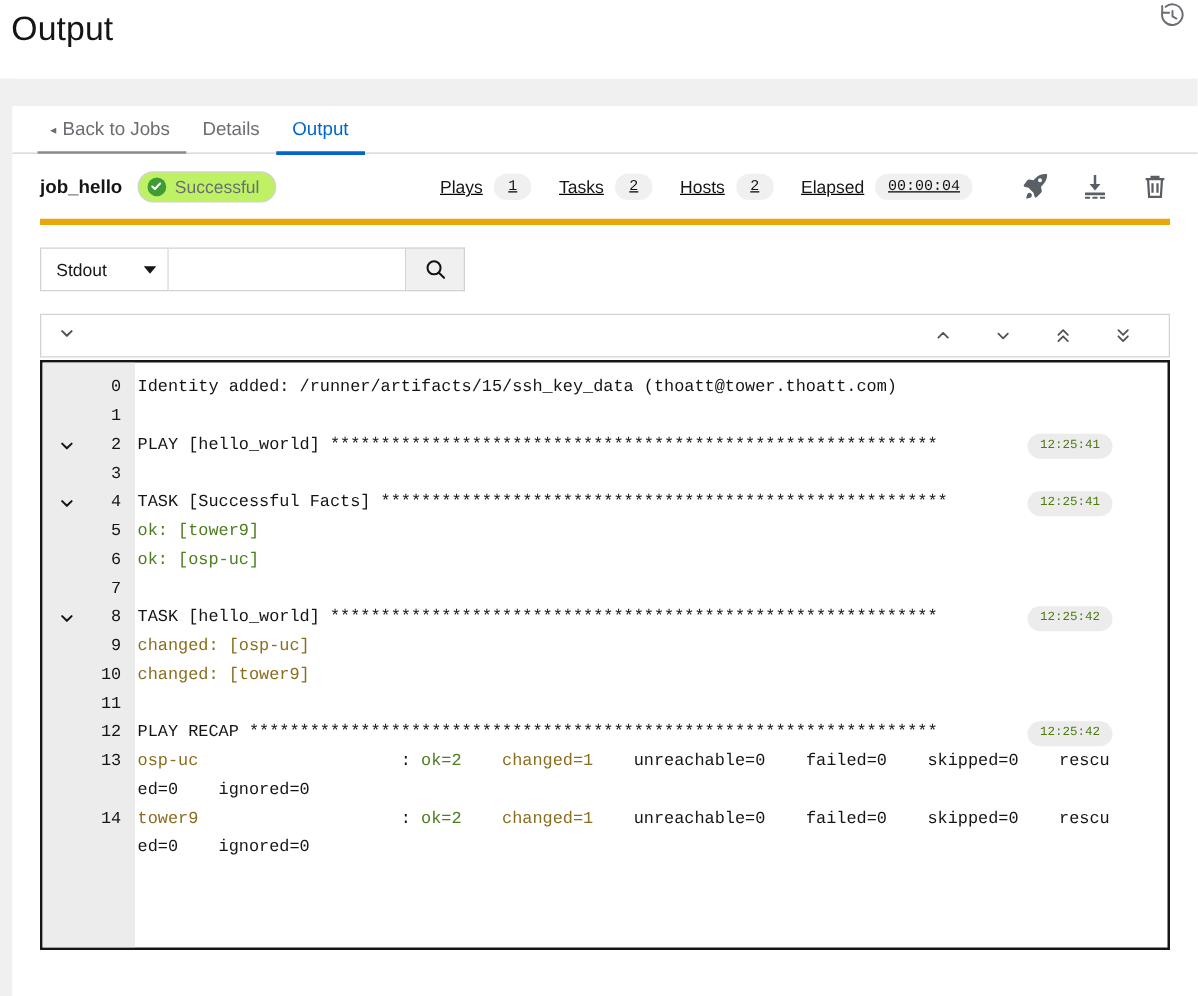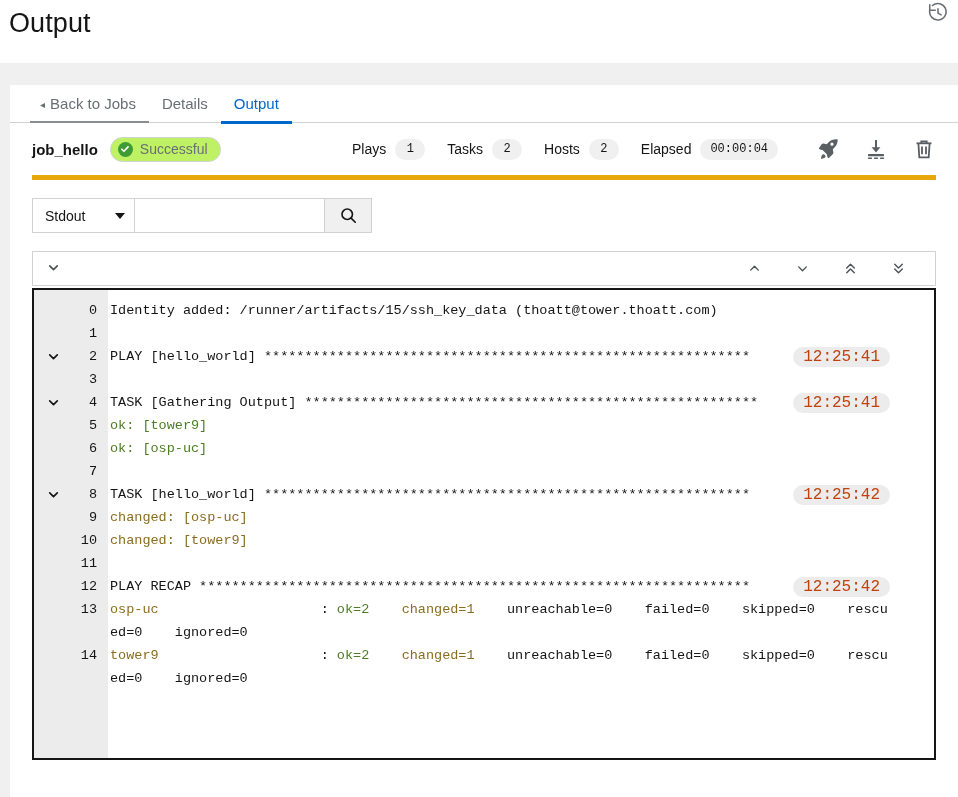--- a/index.html
+++ b/index.html
@@ -111,21 +111,21 @@
     background: #3f9c35; margin-right: 7px;
     display: inline-flex; align-items: center; justify-content: center;
     flex: none;
   }
   .status-badge .check svg { display: block; }
 
   .stats {
     position: absolute; left: 320px; top: 0;
     height: 52px; display: flex; align-items: center;
   }
-  .stat { display: flex; align-items: center; margin-right: 22px; }
+  .stat { display: flex; align-items: center; margin-right: 22px; text-decoration: underline; }
   .stat-label { font-size: 14px; color: #151515; margin-right: 9px; }
   .stat-pill {
     background: #f0f0f0; border-radius: 11px;
     min-width: 30px; height: 21px; line-height: 21px;
     padding: 0 9px; text-align: center;
     font-size: 12px; color: #151515;
     font-family: "Liberation Mono", monospace;
   }
   .stat-pill.wide { padding: 0 10px; }
 
@@ -248,21 +248,21 @@
   }
   .c-default { color: #151515; }
   .c-ok      { color: #4d7d21; }
   .c-changed { color: #8a6d1f; }
   .ts-badge {
     position: absolute; right: 44px; top: 2px;
     background: #ececec; border-radius: 11px;
     height: 20px; line-height: 20px;
     padding: 0 10px;
     font-family: "Liberation Mono", monospace;
-    font-size: 16px; color: #c2410c;
+    font-size: 10px; color: #4d7c0f;
   }
 </style>
 </head>
 <body>
 
 <div class="breadcrumb-strip">
   <span>Jobs</span>
   <span class="bc-sep">/</span>
   <span>job_hello</span>
 </div>
@@ -431,21 +431,21 @@
         <div class="gut-row">13</div>
         <div class="gut-row"></div>
         <div class="gut-row">14</div>
         <div class="gut-row"></div>
       </div>
     <div class="con-body" id="lines">
         <div class="body-row"><span class="c-default">Identity added: /runner/artifacts/15/ssh_key_data (thoatt@tower.thoatt.com)</span></div>
         <div class="body-row"><span class="c-default"></span></div>
         <div class="body-row"><span class="c-default">PLAY [hello_world] ************************************************************</span><span class="ts-badge">12:25:41</span></div>
         <div class="body-row"><span class="c-default"></span></div>
-        <div class="body-row"><span class="c-default">TASK [Gathering Output] ********************************************************</span><span class="ts-badge">12:25:41</span></div>
+        <div class="body-row"><span class="c-default">TASK [Successful Facts] ********************************************************</span><span class="ts-badge">12:25:41</span></div>
         <div class="body-row"><span class="c-ok">ok: [tower9]</span></div>
         <div class="body-row"><span class="c-ok">ok: [osp-uc]</span></div>
         <div class="body-row"><span class="c-default"></span></div>
         <div class="body-row"><span class="c-default">TASK [hello_world] ************************************************************</span><span class="ts-badge">12:25:42</span></div>
         <div class="body-row"><span class="c-changed">changed: [osp-uc]</span></div>
         <div class="body-row"><span class="c-changed">changed: [tower9]</span></div>
         <div class="body-row"><span class="c-default"></span></div>
         <div class="body-row"><span class="c-default">PLAY RECAP ********************************************************************</span><span class="ts-badge">12:25:42</span></div>
         <div class="body-row"><span class="c-changed">osp-uc</span><span class="c-default">                    : </span><span class="c-ok">ok=2</span><span class="c-default">    </span><span class="c-changed">changed=1</span><span class="c-default">    unreachable=0    failed=0    skipped=0    rescu</span></div>
         <div class="body-row"><span class="c-default">ed=0    ignored=0</span></div>

